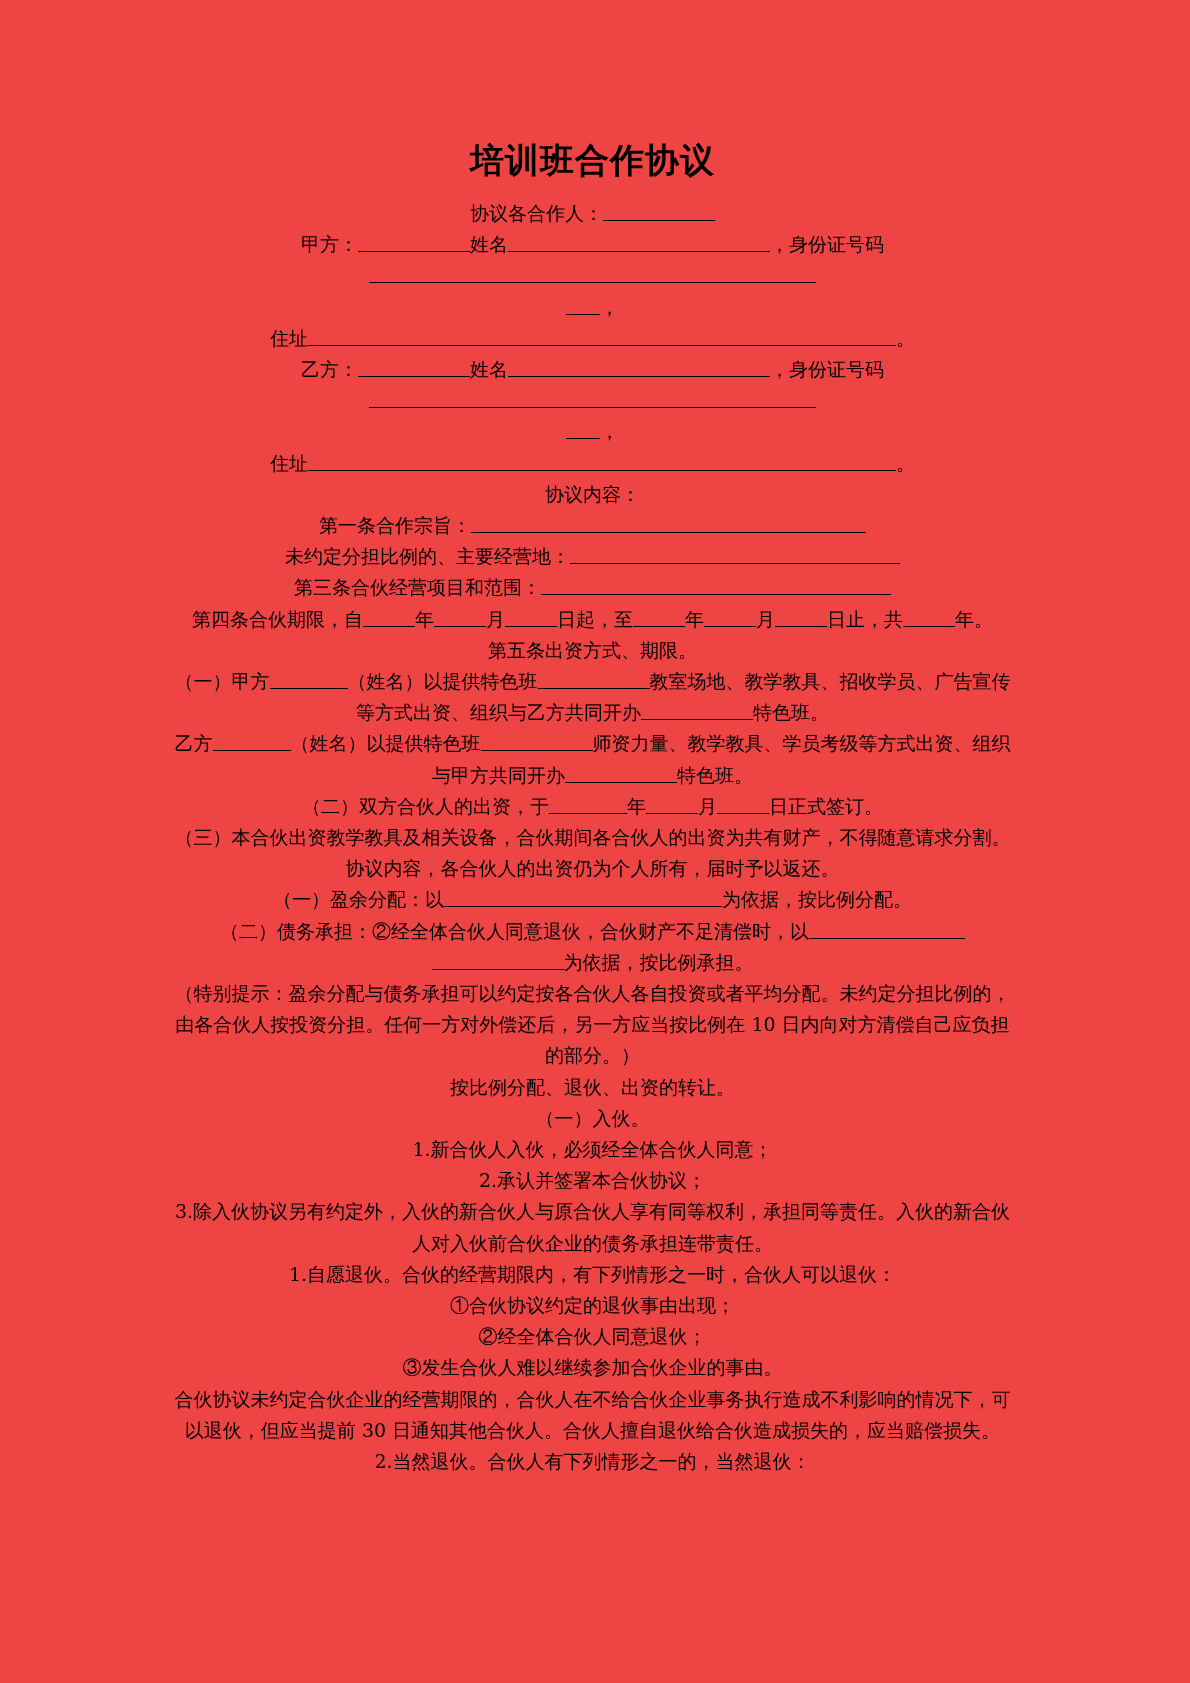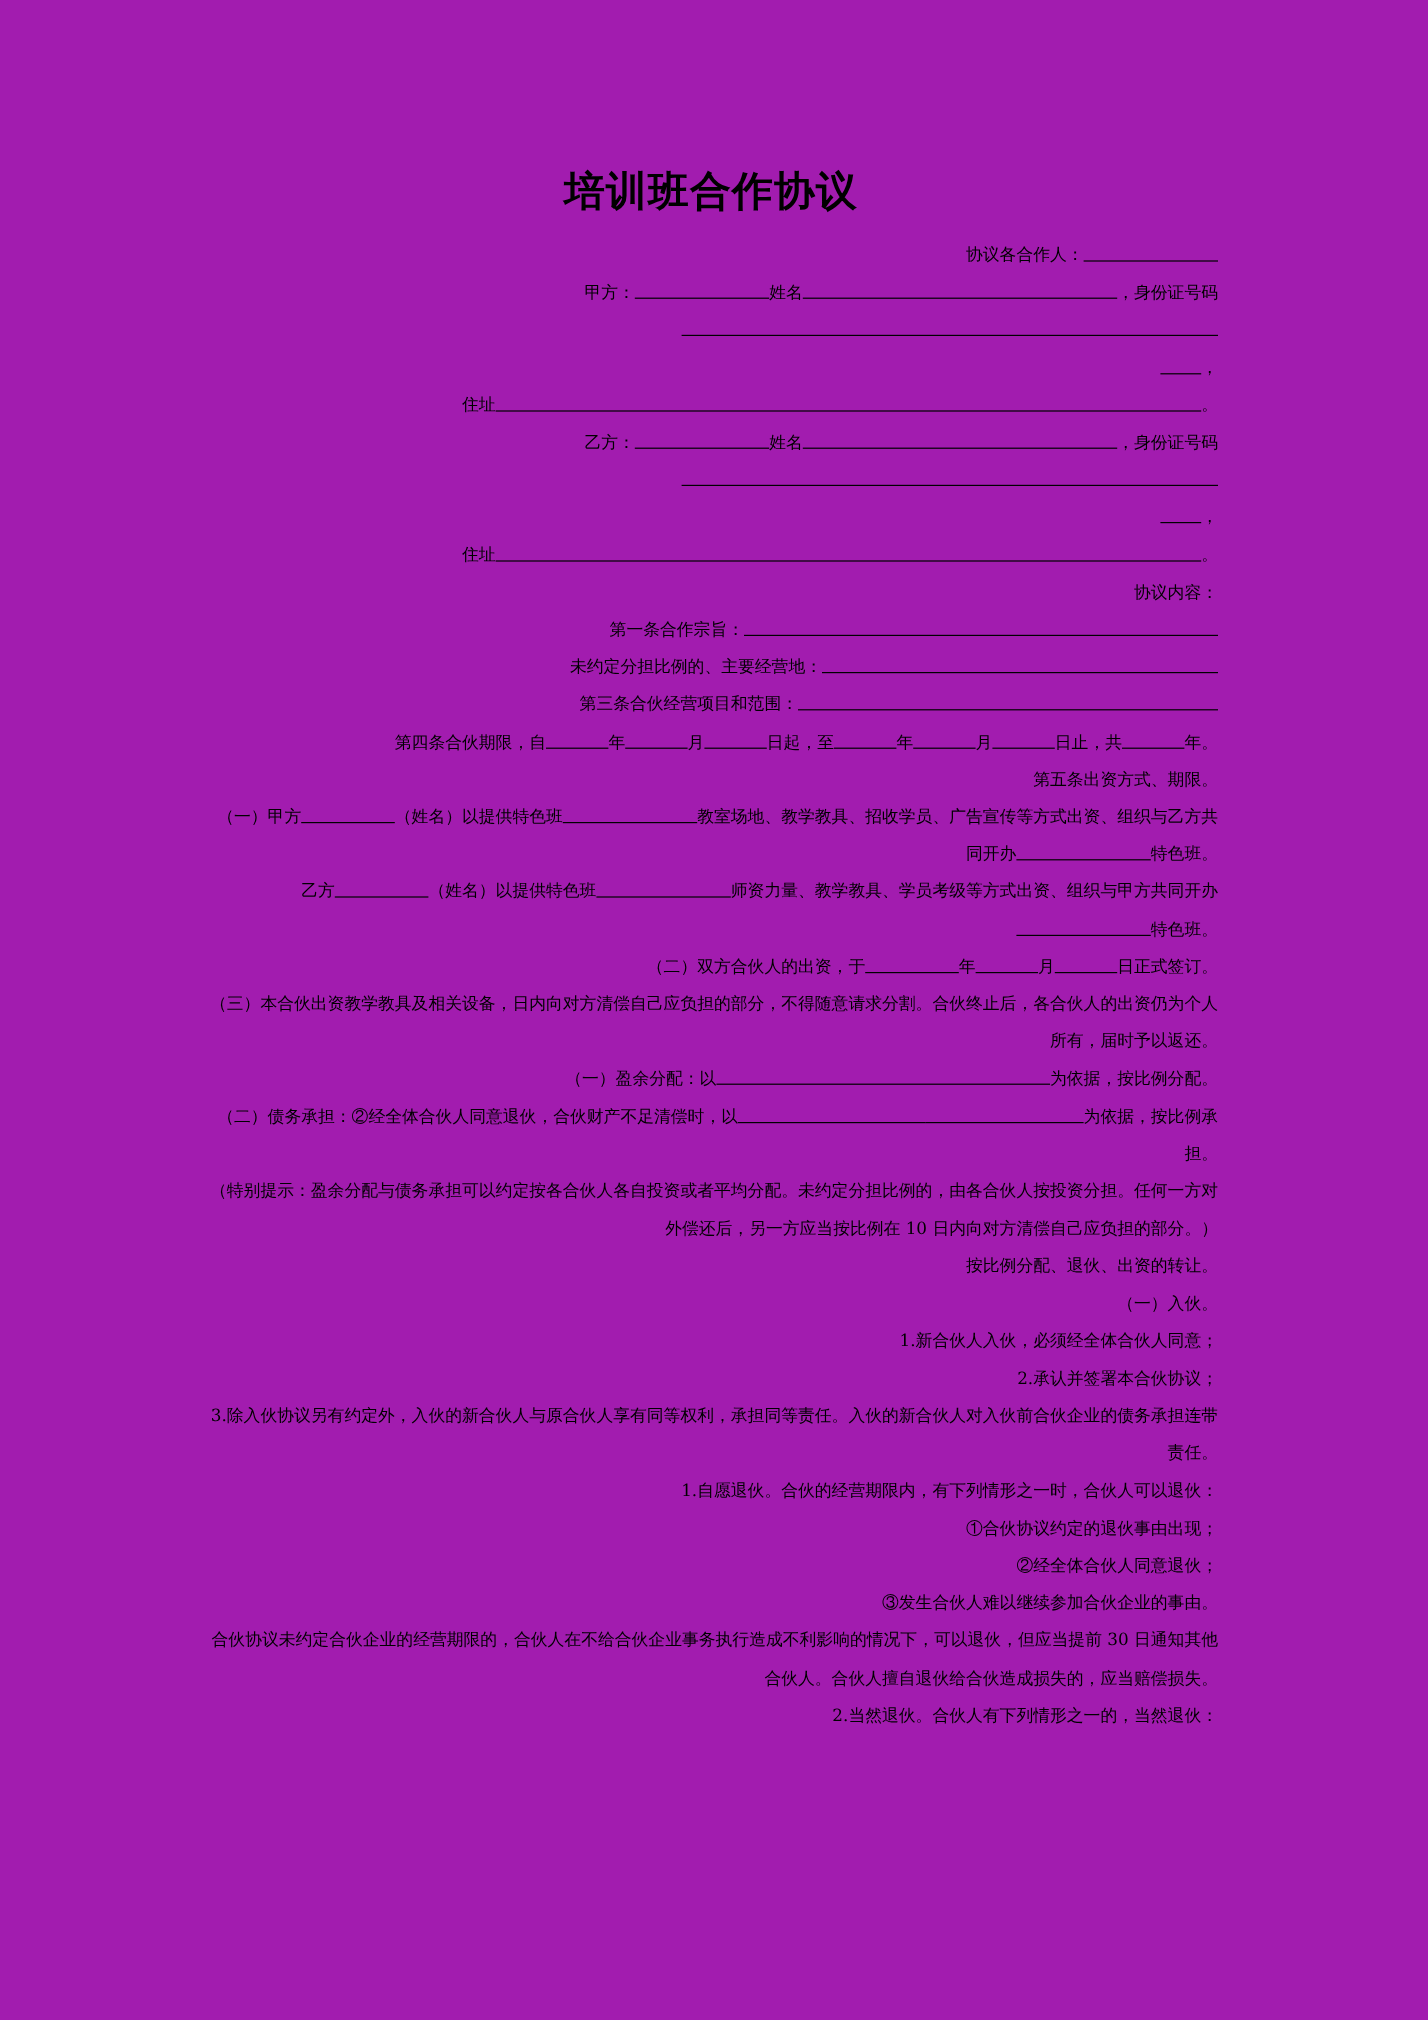--- a/index.html
+++ b/index.html
@@ -4,44 +4,44 @@
 <style>
   html, body {
     margin: 0;
     padding: 0;
     background: #ffffff;
   }
   .page {
     position: relative;
     width: 1190px;
     height: 1683px;
-    background: #a21caf;
+    background: #ef4444;
     margin: 0 auto;
     overflow: hidden;
     font-family: "DejaVu Serif", "Liberation Serif", serif;
     color: #000000;
   }
   .content {
     position: absolute;
     left: 170px;
     top: 138px;
     width: 845px;
   }
   .doc-title {
     font-size: 34px;
     font-weight: bold;
     text-align: center;
     line-height: 1.35;
     margin: 0 0 14px 0;
     letter-spacing: 1px;
   }
   .body-block {
-    font-size: 14px;
+    font-size: 19px;
     line-height: 31.2px;
-    text-align: right;
+    text-align: center;
     word-break: break-all;
   }
   .p {
     margin: 0;
     padding: 0;
     text-indent: 0;
   }
   
   .blank {
     display: inline-block;
@@ -94,21 +94,21 @@
       <p class="p nowrap"><span>第四条合伙期限，自</span><span class="blank b-sm"></span><span>年</span><span class="blank b-sm"></span><span>月</span><span class="blank b-sm"></span><span>日起，至</span><span class="blank b-sm"></span><span>年</span><span class="blank b-sm"></span><span>月</span><span class="blank b-sm"></span><span>日止，共</span><span class="blank b-sm"></span><span>年。</span></p>
 
       <p class="p">第五条出资方式、期限。</p>
 
       <p class="p"><span>（一）甲方</span><span class="blank b-md"></span><span>（姓名）以提供特色班</span><span class="blank b-lg"></span><span>教室场地、教学教具、招收学员、广告宣传等方式出资、组织与乙方共同开办</span><span class="blank b-lg"></span><span>特色班。</span></p>
 
       <p class="p"><span>乙方</span><span class="blank b-md"></span><span>（姓名）以提供特色班</span><span class="blank b-lg"></span><span>师资力量、教学教具、学员考级等方式出资、组织与甲方共同开办</span><span class="blank b-lg"></span><span>特色班。</span></p>
 
       <p class="p nowrap"><span>（二）双方合伙人的出资，于</span><span class="blank b-md"></span><span>年</span><span class="blank b-sm"></span><span>月</span><span class="blank b-sm"></span><span>日正式签订。</span></p>
 
-      <p class="p">（三）本合伙出资教学教具及相关设备，日内向对方清偿自己应负担的部分，不得随意请求分割。合伙终止后，各合伙人的出资仍为个人所有，届时予以返还。</p>
+      <p class="p">（三）本合伙出资教学教具及相关设备，合伙期间各合伙人的出资为共有财产，不得随意请求分割。协议内容，各合伙人的出资仍为个人所有，届时予以返还。</p>
 
 
       <p class="p"><span>（一）盈余分配：以</span><span class="blank" style="width:278px"></span><span>为依据，按比例分配。</span></p>
 
       <p class="p"><span>（二）债务承担：②经全体合伙人同意退伙，合伙财产不足清偿时，以</span><span class="blank" style="width:156px"></span><span class="blank" style="width:132px"></span><span>为依据，按比例承担。</span></p>
 
       <p class="p">（特别提示：盈余分配与债务承担可以约定按各合伙人各自投资或者平均分配。未约定分担比例的，由各合伙人按投资分担。任何一方对外偿还后，另一方应当按比例在 10 日内向对方清偿自己应负担的部分。）</p>
 
       <p class="p">按比例分配、退伙、出资的转让。</p>
 

